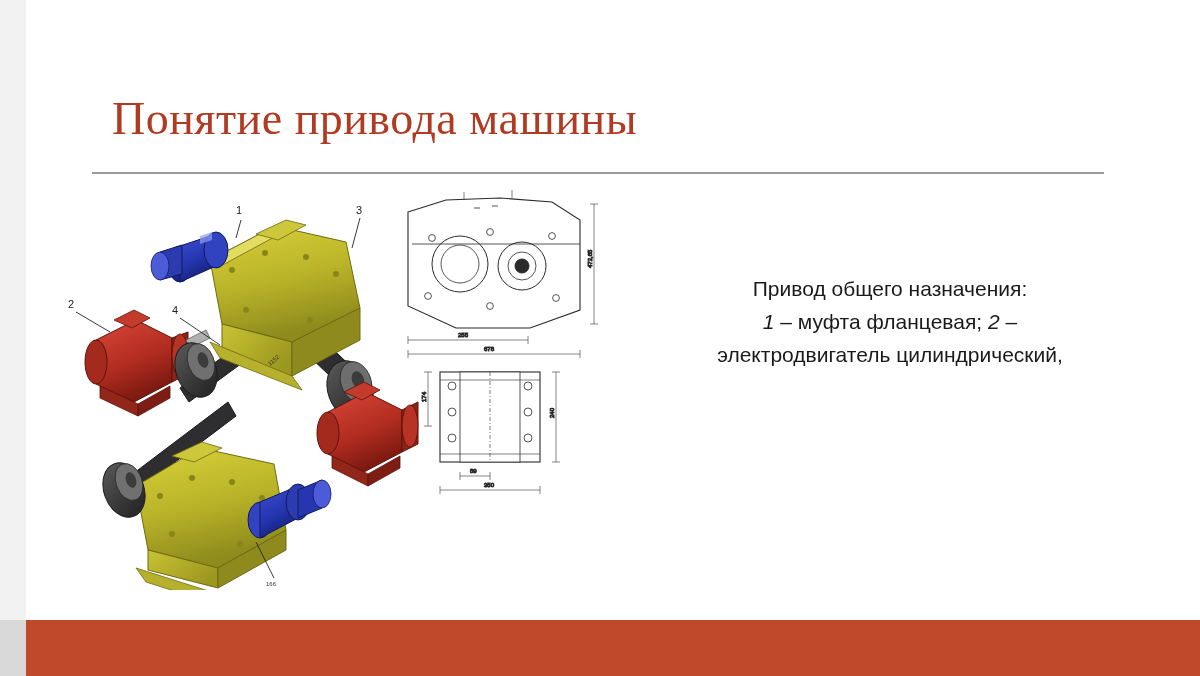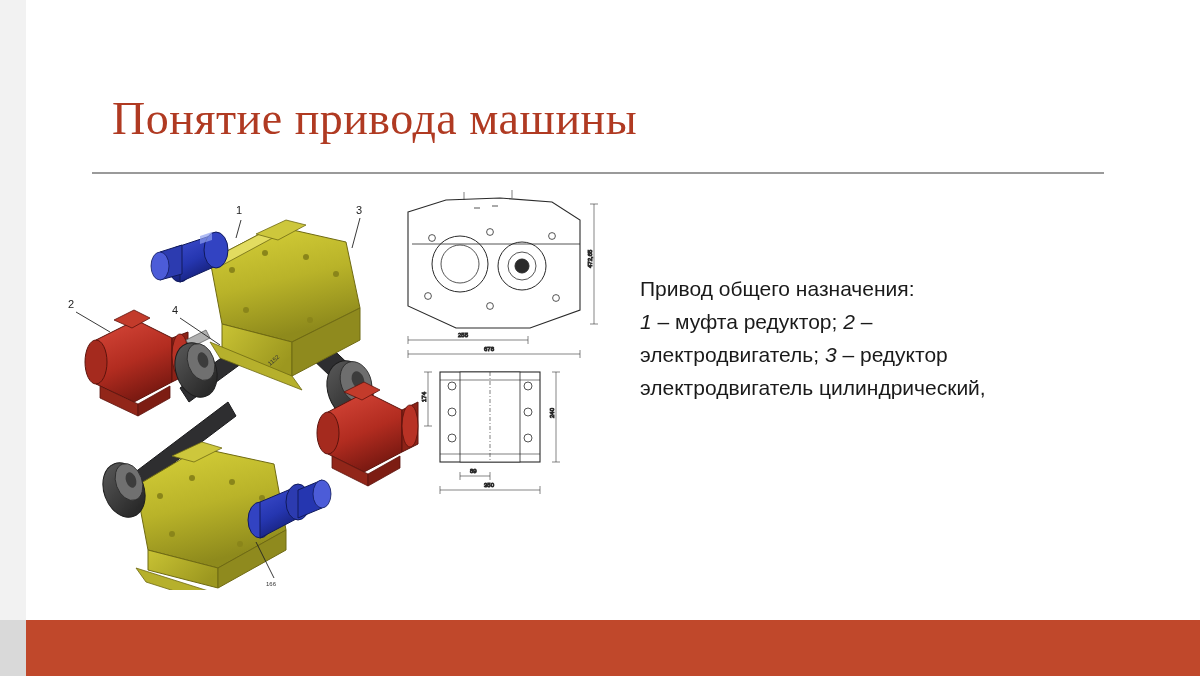--- a/index.html
+++ b/index.html
@@ -72,21 +72,21 @@
     width: 1012px;
     height: 2px;
     background: #9a9a9a;
   }
   
   .caption {
     position: absolute;
     left: 640px;
     top: 272px;
     width: 500px;
-    text-align: left;
+    text-align: center;
     font-family: "Liberation Sans", sans-serif;
     font-size: 21px;
     line-height: 33px;
     color: #1a1a1a;
   }
   .caption .num {
     font-style: italic;
   }
   
   .illus {
@@ -122,24 +122,21 @@
   <div class="bottom-band">
     <div class="bottom-band-light"></div>
   </div>
 
   <div class="title">Понятие привода машины</div>
   <div class="title-rule"></div>
 
   <div class="caption">
     <div>Привод общего назначения:</div>
     <div>
-      <span class="num">1</span><span> – муфта редуктор; </span><span class="num">2</span><span> – </span>
-    </div>
-    <div>
-      <span>электродвигатель;  </span><span class="num">3</span><span> – редуктор</span>
+      <span class="num">1</span><span> – муфта фланцевая; </span><span class="num">2</span><span> – </span>
     </div>
     <div>электродвигатель цилиндрический,</div>
   </div>
 
   <div class="illus">
     <svg width="560" height="400" viewBox="0 0 560 400" xmlns="http://www.w3.org/2000/svg">
       <defs>
         <linearGradient id="gyellow" x1="0" y1="0" x2="0.3" y2="1">
           <stop offset="0%" stop-color="#d8d23a"></stop>
           <stop offset="55%" stop-color="#b9b329"></stop>

